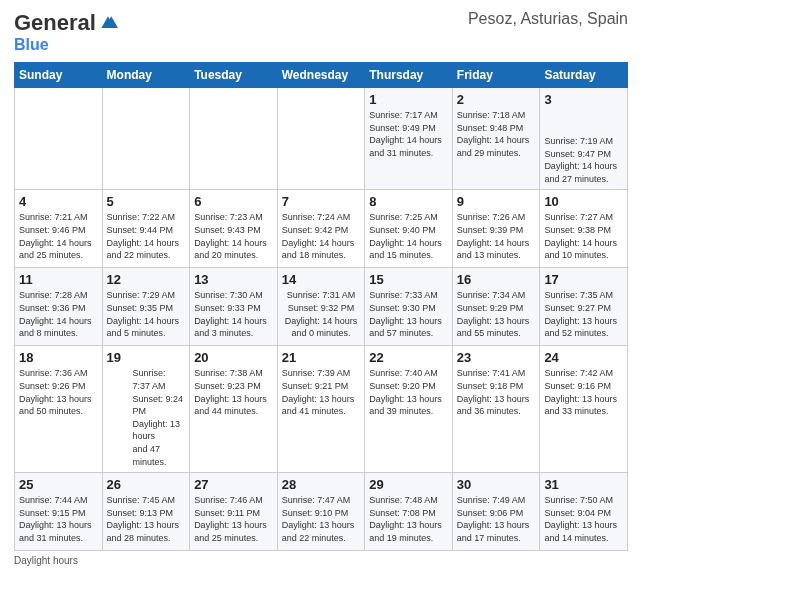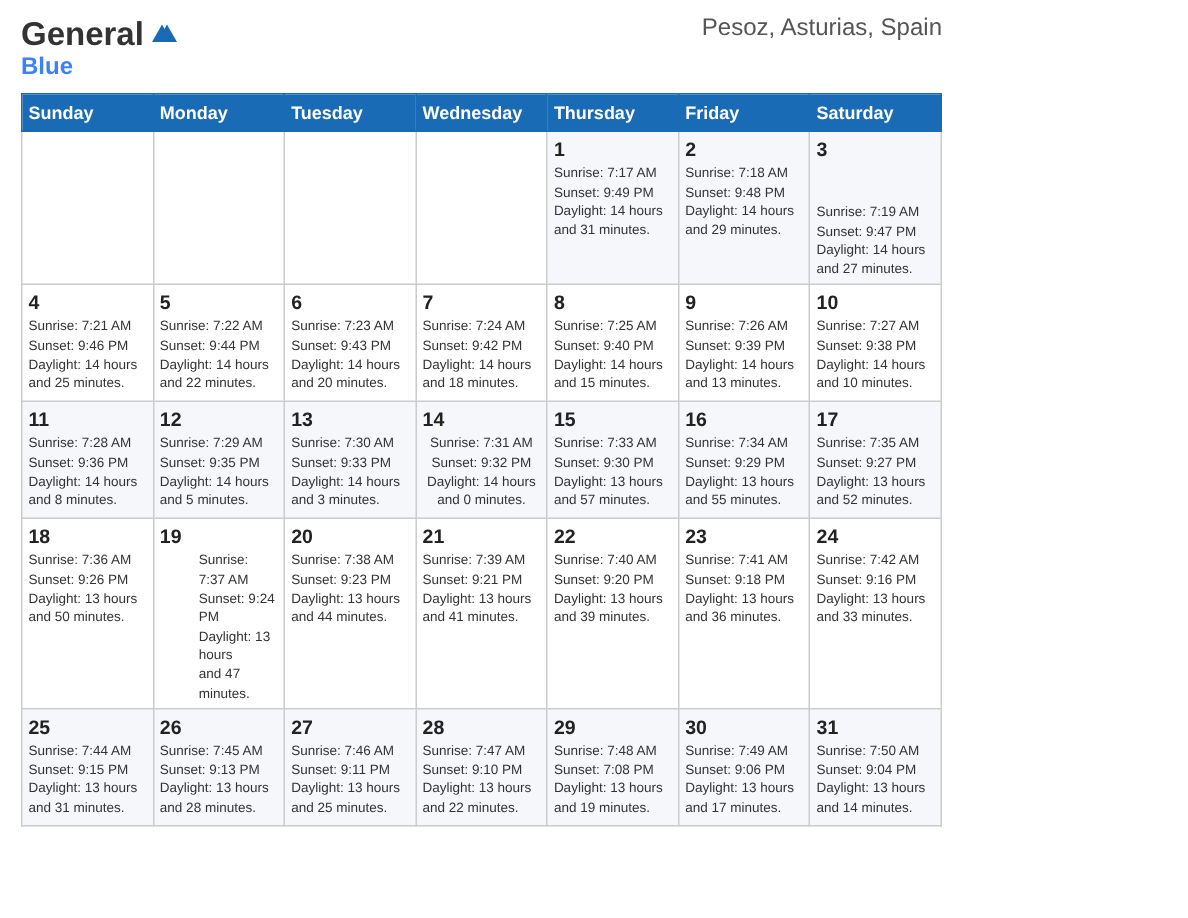--- a/index.html
+++ b/index.html
@@ -368,13 +368,14 @@
             <span class="day-number">31</span>
             <div class="day-info" style="white-space: pre-line;">Sunrise: 7:50 AM
 Sunset: 9:04 PM
 Daylight: 13 hours
 and 14 minutes.</div>
           </td>
         </tr>
       </tbody>
   </table>
 
+  <div class="footer-note">Daylight hours</div>
 </div>
 
 </body></html>

